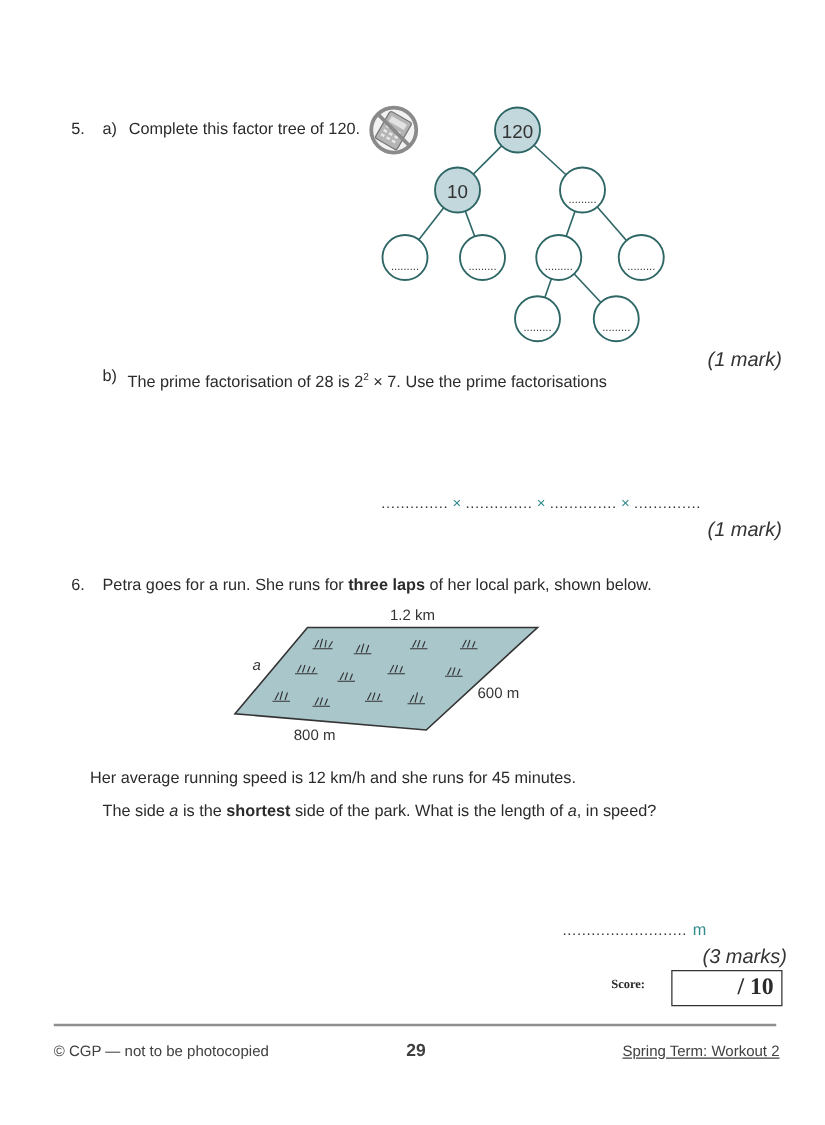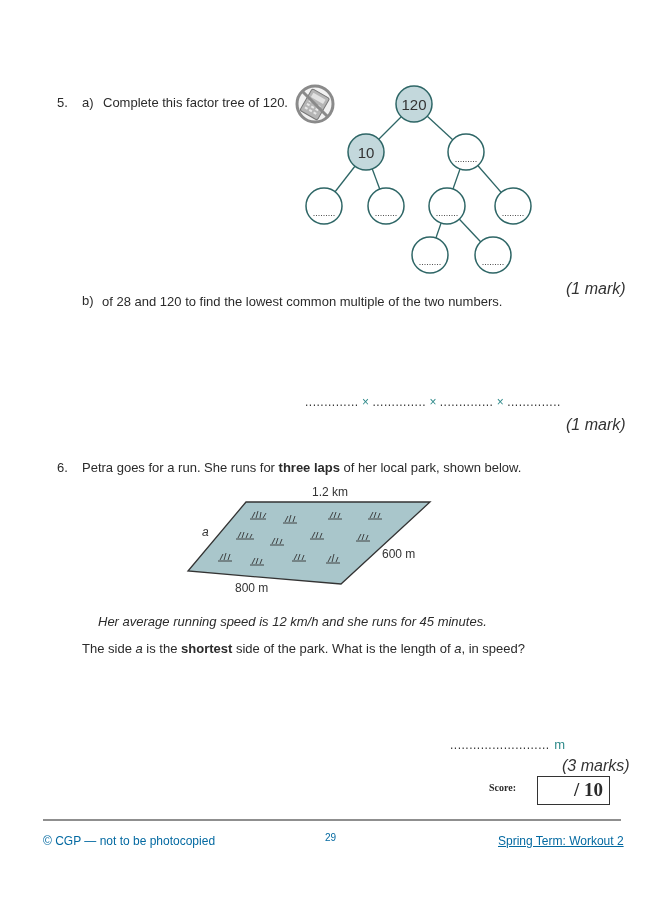--- a/index.html
+++ b/index.html
@@ -6,26 +6,26 @@
   body { width: 660px; height: 900px; position: relative; overflow: hidden;
          font-family: "Liberation Sans", "DejaVu Sans", sans-serif; color: #2b2b2b; }
   .abs { position: absolute; white-space: nowrap; }
   .q { font-size: 13px; }
   .mark { font-size: 16px; font-style: italic; color: #333; }
   .teal { color: #2f8a8a; }
   .dots { letter-spacing: 0.5px; color: #333; font-size: 12px; }
   b { font-weight: bold; }
   svg text { font-family: "Liberation Sans", "DejaVu Sans", sans-serif; }
   .score-label { font-family: "Liberation Serif", "DejaVu Serif", serif; font-weight: bold; font-size: 10px; }
-  .score-box { position: absolute; left: 537px; top: 776px; width: 73px; height: 29px;
+  .score-box { position: absolute; left: 537px; top: 776px; width: 89px; height: 29px;
                border: 1.5px solid #333; box-sizing: border-box; }
   .score-val { position: absolute; right: 6px; top: 2px; font-family: "Liberation Serif", "DejaVu Serif", serif;
                font-weight: bold; font-size: 19px; }
   .rule { position: absolute; left: 43px; width: 578px; top: 819px; height: 2px; background: #8f8f8f; }
-  .footer { font-size: 12px; color: #0369a1; }
+  .footer { font-size: 12px; color: #404040; }
   .lh { line-height: 17px; }
 </style>
 </head>
 <body>
 
 <span class="abs q" style="left:57px; top:95px;">5.</span>
 <span class="abs q" style="left:82px; top:95px;">a)</span>
 <span class="abs q" style="left:103px; top:95px;">Complete this factor tree of 120.</span>
 
 <svg class="abs" style="left:291px; top:83px;" width="48" height="42">
@@ -80,21 +80,21 @@
     <text x="223" y="136">.........</text>
     <text x="140" y="185">.........</text>
     <text x="203" y="185">.........</text>
   </g>
 </svg>
 
 <span class="abs mark" style="left:566px; top:280px;">(1 mark)</span>
 
 <span class="abs q" style="left:82px; top:293px;">b)</span>
 <div class="abs q lh" style="left:102px; top:293px;">
-  <div>of 28 and 120 to find the lowest common multiple of the two numbers.</div>
+  <div><span>The prime factorisation of 28 is 2</span><sup style="font-size:8px;">2</sup><span> × 7.  Use the prime factorisations</span></div>
 </div>
 
 <div class="abs" style="left:305px; top:395px; font-size:12px;">
   <span class="dots">..............</span>
   <span class="teal">×</span>
   <span class="dots">..............</span>
   <span class="teal">×</span>
   <span class="dots">..............</span>
   <span class="teal">×</span>
   <span class="dots">..............</span>
@@ -121,32 +121,32 @@
     <path d="M72,84 l3,-6 M76,84 l2,-6 M80,84 l2,-5 M70,85 h14"></path>
     <path d="M114,80 l3,-6 M118,80 l2,-6 M122,80 l2,-5 M112,81 h14"></path>
     <path d="M148,82 l3,-6 M152,82 l2,-8 M156,82 l2,-5 M146,83 h14"></path>
   </g>
   <text x="150" y="16" text-anchor="middle" font-size="12" fill="#333">1.2 km</text>
   <text x="22" y="56" font-size="12" font-style="italic" fill="#333">a</text>
   <text x="202" y="78" font-size="12" fill="#333">600 m</text>
   <text x="55" y="112" font-size="12" fill="#333">800 m</text>
 </svg>
 
-<div class="abs q" style="left:98px; top:614px;font-style:italic;">Her average running speed is 12 km/h and she runs for 45 minutes.</div>
+<div class="abs q" style="left:72px; top:614px;">Her average running speed is 12 km/h and she runs for 45 minutes.</div>
 <div class="abs q" style="left:82px; top:641px;">
   <span>The side </span><i>a</i><span> is the </span><b>shortest</b><span> side of the park.  What is the length of </span><i>a</i><span>, in speed?</span>
 </div>
 
 <div class="abs" style="left:450px; top:735px;">
   <span class="dots">..........................</span>
   <span class="teal" style="font-size:13px;">m</span>
 </div>
 <span class="abs mark" style="left:562px; top:757px;">(3 marks)</span>
 
 <span class="abs score-label" style="left:489px; top:782px;">Score:</span>
 <div class="score-box">
   <span class="score-val">/ 10</span>
 </div>
 
 <div class="rule"></div>
 <span class="abs footer" style="left:43px; top:834px;">© CGP — not to be photocopied</span>
-<span class="abs footer" style="left:325px; top:832px; font-size:10px;">29</span>
+<span class="abs footer" style="left:325px; top:832px; font-size:14px;font-weight:bold;">29</span>
 <span class="abs footer" style="left:498px; top:834px;text-decoration:underline;">Spring Term: Workout 2</span>
 
 </body></html>

